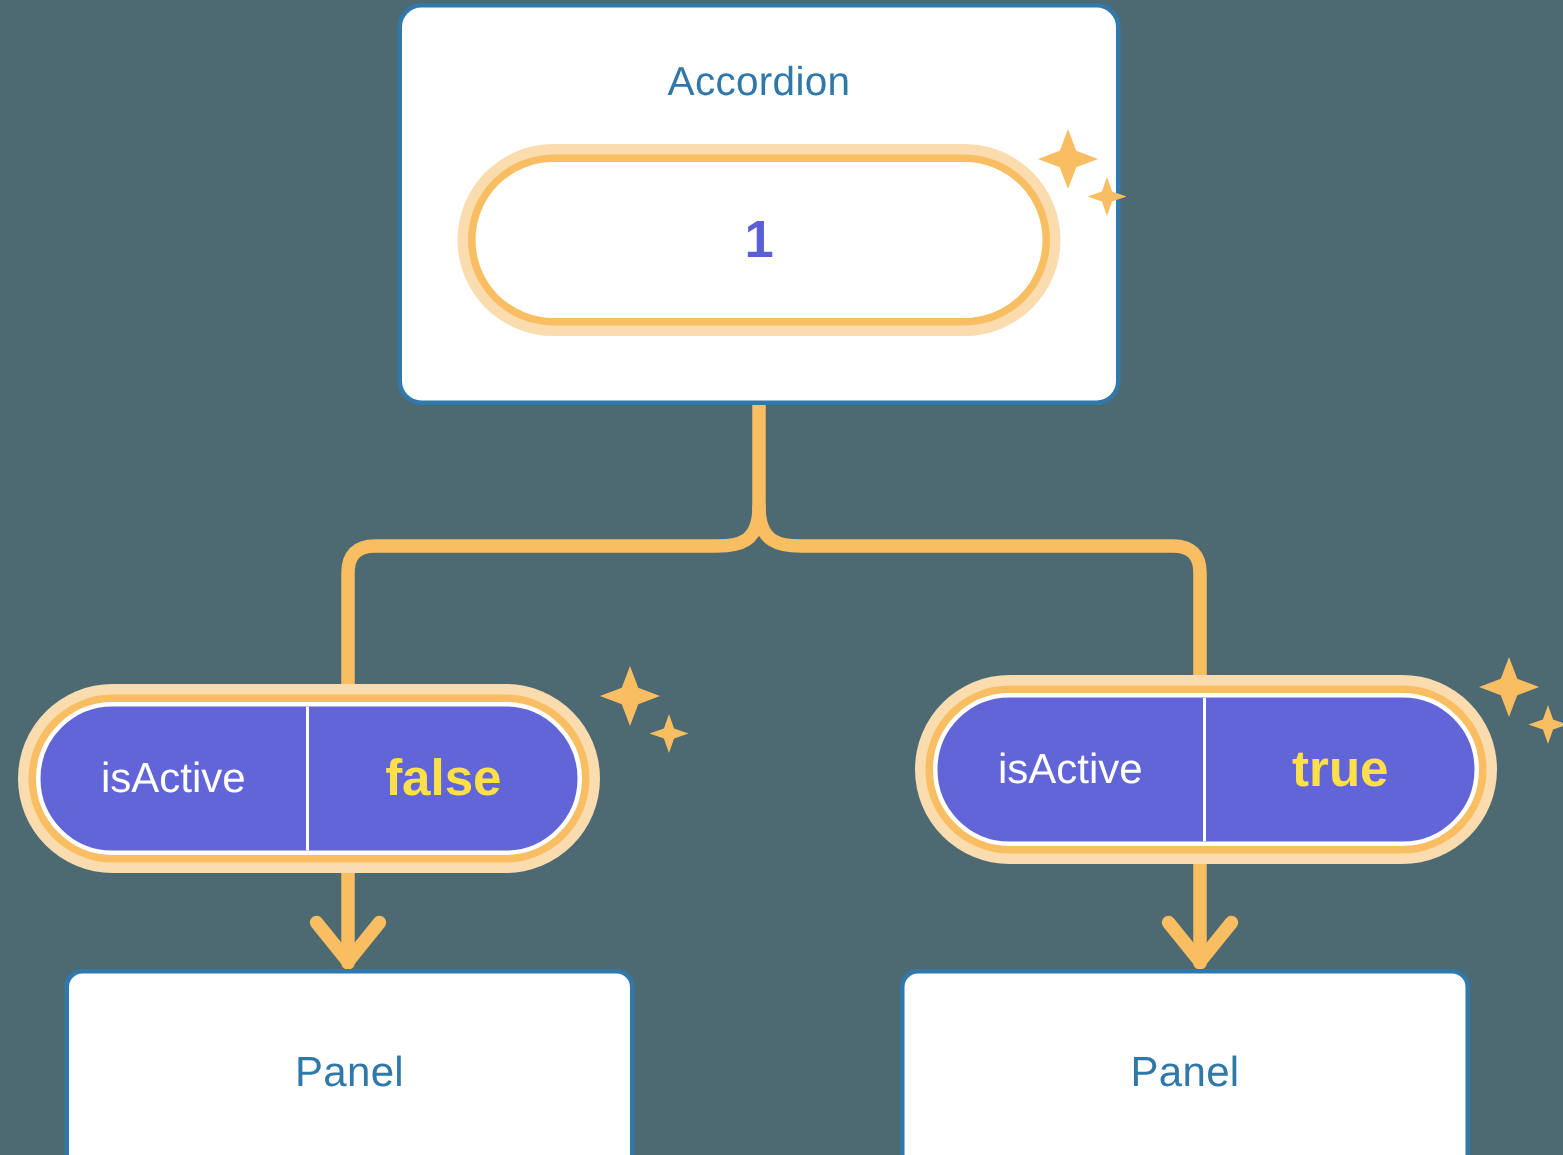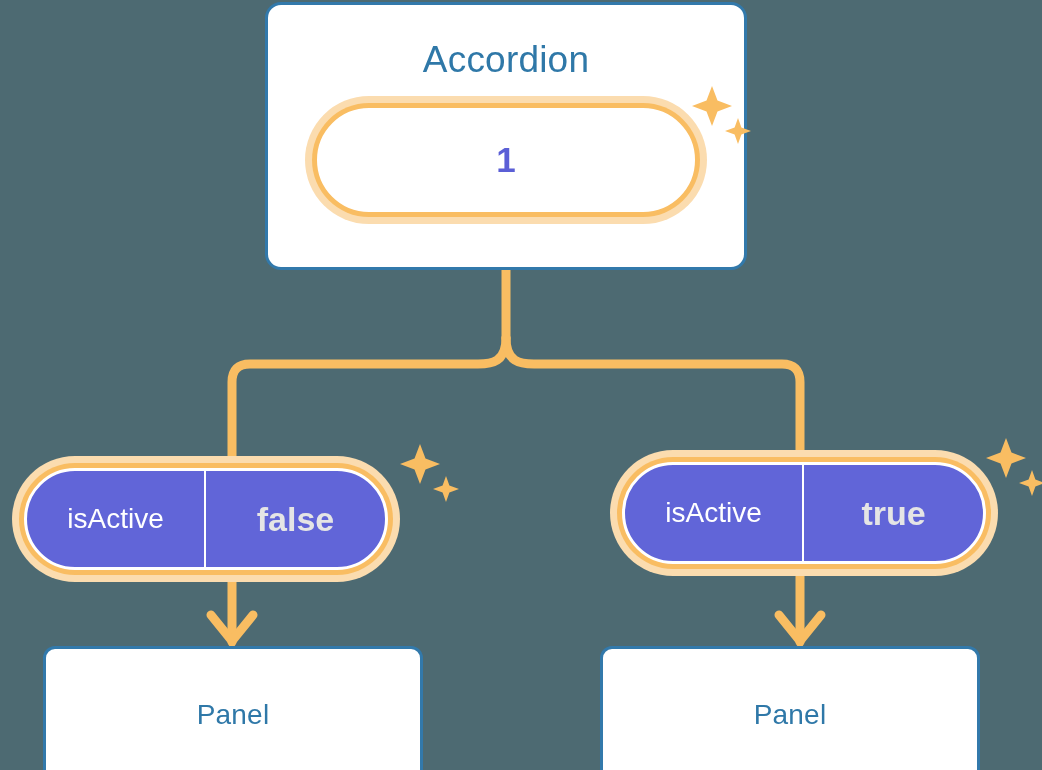--- a/index.html
+++ b/index.html
@@ -44,21 +44,21 @@
     width: 482px;
     height: 268px;
     border-radius: 16px;
   }
   .card-title {
     position: absolute;
     left: 0;
     right: 0;
     text-align: center;
     color: #2f78a8;
-    font-size: 37px;
+    font-size: 27px;
     letter-spacing: 0.2px;
     white-space: nowrap;
   }
   #accordion-card .card-title { top: 34px; }
 
   .panel-card {
     width: 380px;
     height: 137px;
     border-radius: 12px;
   }
@@ -147,21 +147,21 @@
     background: #6165d8;
   }
   .pill-bool .pill-key {
     flex: 0 0 50%;
     color: #ffffff;
     font-size: 28px;
     border-right: 2px solid #ffffff;
   }
   .pill-bool .pill-val {
     flex: 1;
-    color: #e5e5e5;
+    color: #fde047;
     font-size: 34px;
     font-weight: bold;
   }
 
   
   .sparkles {
     position: absolute;
     z-index: 4;
     width: 70px;
     height: 70px;

